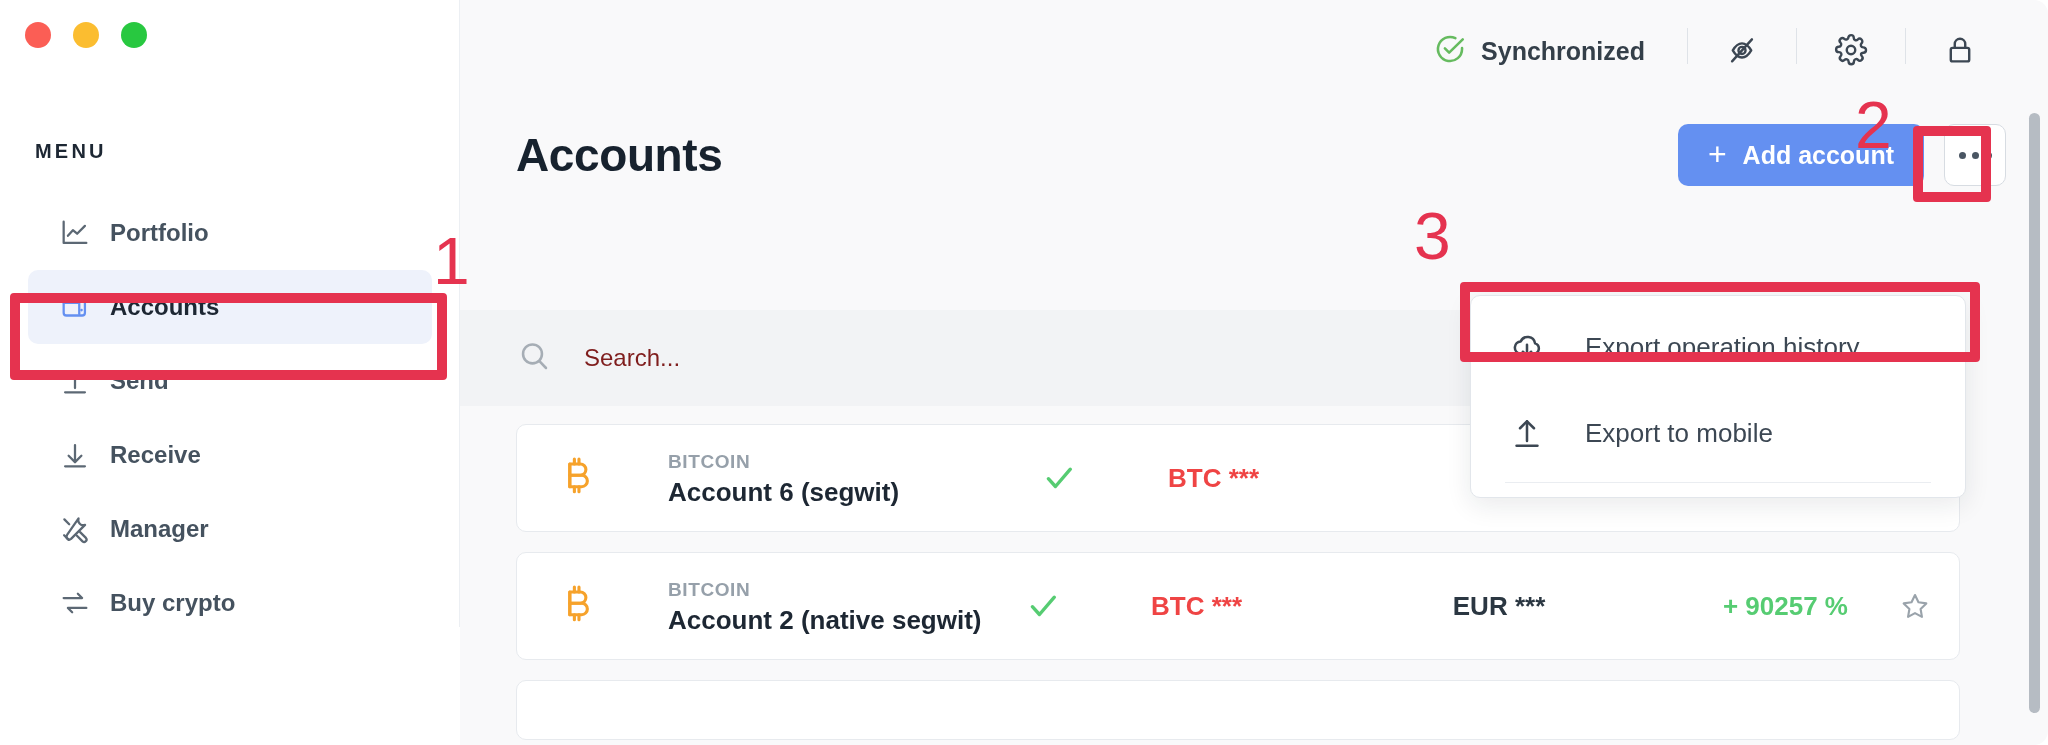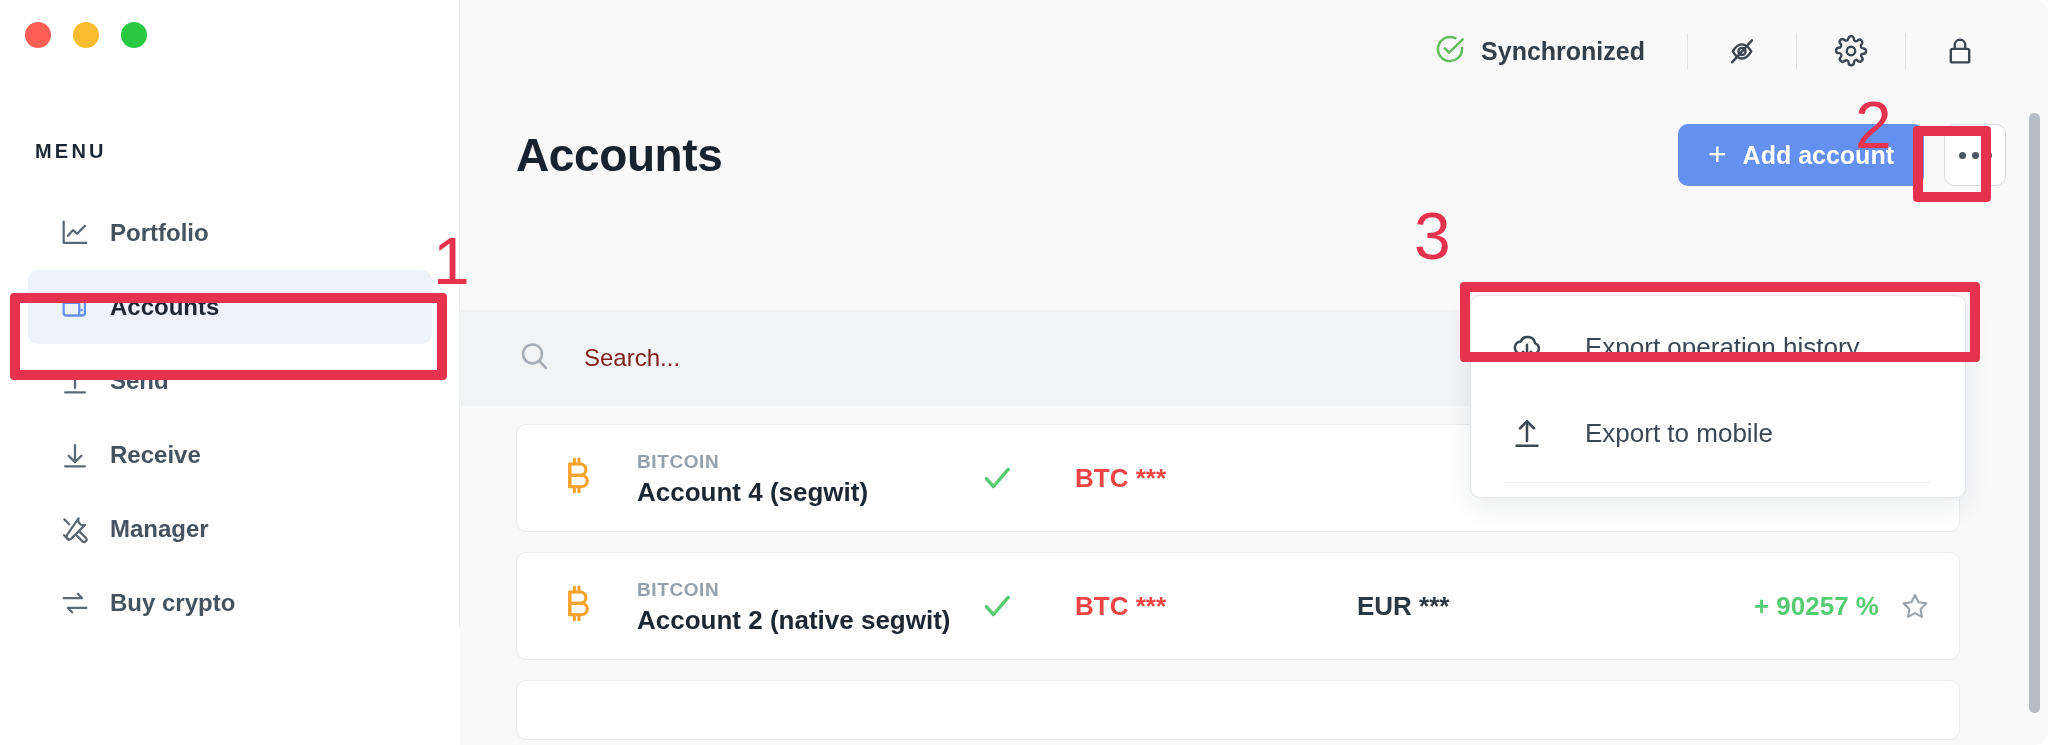--- a/index.html
+++ b/index.html
@@ -59,21 +59,21 @@
 
   
   .main {
     position: absolute; left: 460px; top: 0;
     width: 1588px; height: 745px;
     background: #f9f9fa;
   }
 
   .topbar {
     position: absolute; right: 42px; top: 28px;
-    display: flex; align-items: center; gap: 8px;
+    display: flex; gap: 8px;
     height: 46px;
   }
   .sync { display: flex; align-items: center; gap: 14px; padding-right: 34px; }
   .sync-txt { font-size: 25px; font-weight: 700; color: #343f49; white-space: nowrap; }
   .vdiv { width: 1px; height: 36px; background: #dfe3e8; }
   .ico-btn {
     width: 92px; height: 44px;
     display: flex; align-items: center; justify-content: center;
   }
   .ico-btn svg { width: 34px; height: 34px; }
@@ -126,20 +126,21 @@
   .rows { position: absolute; left: 56px; top: 424px; width: 1444px; }
   .row {
     position: relative;
     height: 108px;
     background: #ffffff;
     border: 1px solid #e7eaee;
     border-radius: 10px;
     margin-bottom: 20px;
     display: flex; align-items: center;
     padding-left: 38px;
+    gap: 31px;
   }
   .row.partial { height: 60px; overflow: hidden; }
   .coin-ico { width: 46px; flex: 0 0 46px; display: flex; justify-content: center; }
   .coin-ico svg { width: 40px; height: 46px; }
   .acc-names { margin-left: 36px; width: 330px; }
   .acc-ticker { font-size: 19px; font-weight: 700; letter-spacing: 0.6px; color: #96a0aa; line-height: 1.5; }
   .acc-name { font-size: 26px; font-weight: 700; color: #1d2733; white-space: nowrap; }
   .acc-check { width: 60px; display: flex; justify-content: center; }
   .acc-check svg { width: 34px; height: 34px; }
   .acc-amt { font-size: 26px; font-weight: 700; color: #ef4444; margin-left: 48px; width: 260px; }
@@ -392,21 +393,21 @@
             <path d="M7 12.3h7.2a3.5 3.5 0 0 1 0 7H7z"></path>
             <path d="M7 5.5v13.8"></path>
               <path d="M9.8 2.5v3"></path>
               <path d="M12.6 2.5v3"></path>
             <path d="M9.8 19.3v3"></path>
               <path d="M12.6 19.3v3"></path>
           </svg>
         </span>
         <div class="acc-names">
           <div class="acc-ticker">BITCOIN</div>
-          <div class="acc-name">Account 4 (segwit)</div>
+          <div class="acc-name">Account 6 (segwit)</div>
         </div>
         <span class="acc-check">
           <svg viewBox="0 0 24 24" fill="none" stroke="#56cc72" stroke-width="2.4" stroke-linecap="round" stroke-linejoin="round">
               <path d="M4.5 12.5l5 5.5L20 5.8"></path>
             </svg>
         </span>
         <span class="acc-amt">BTC ***</span>
       </div>
 
       <div class="row">

